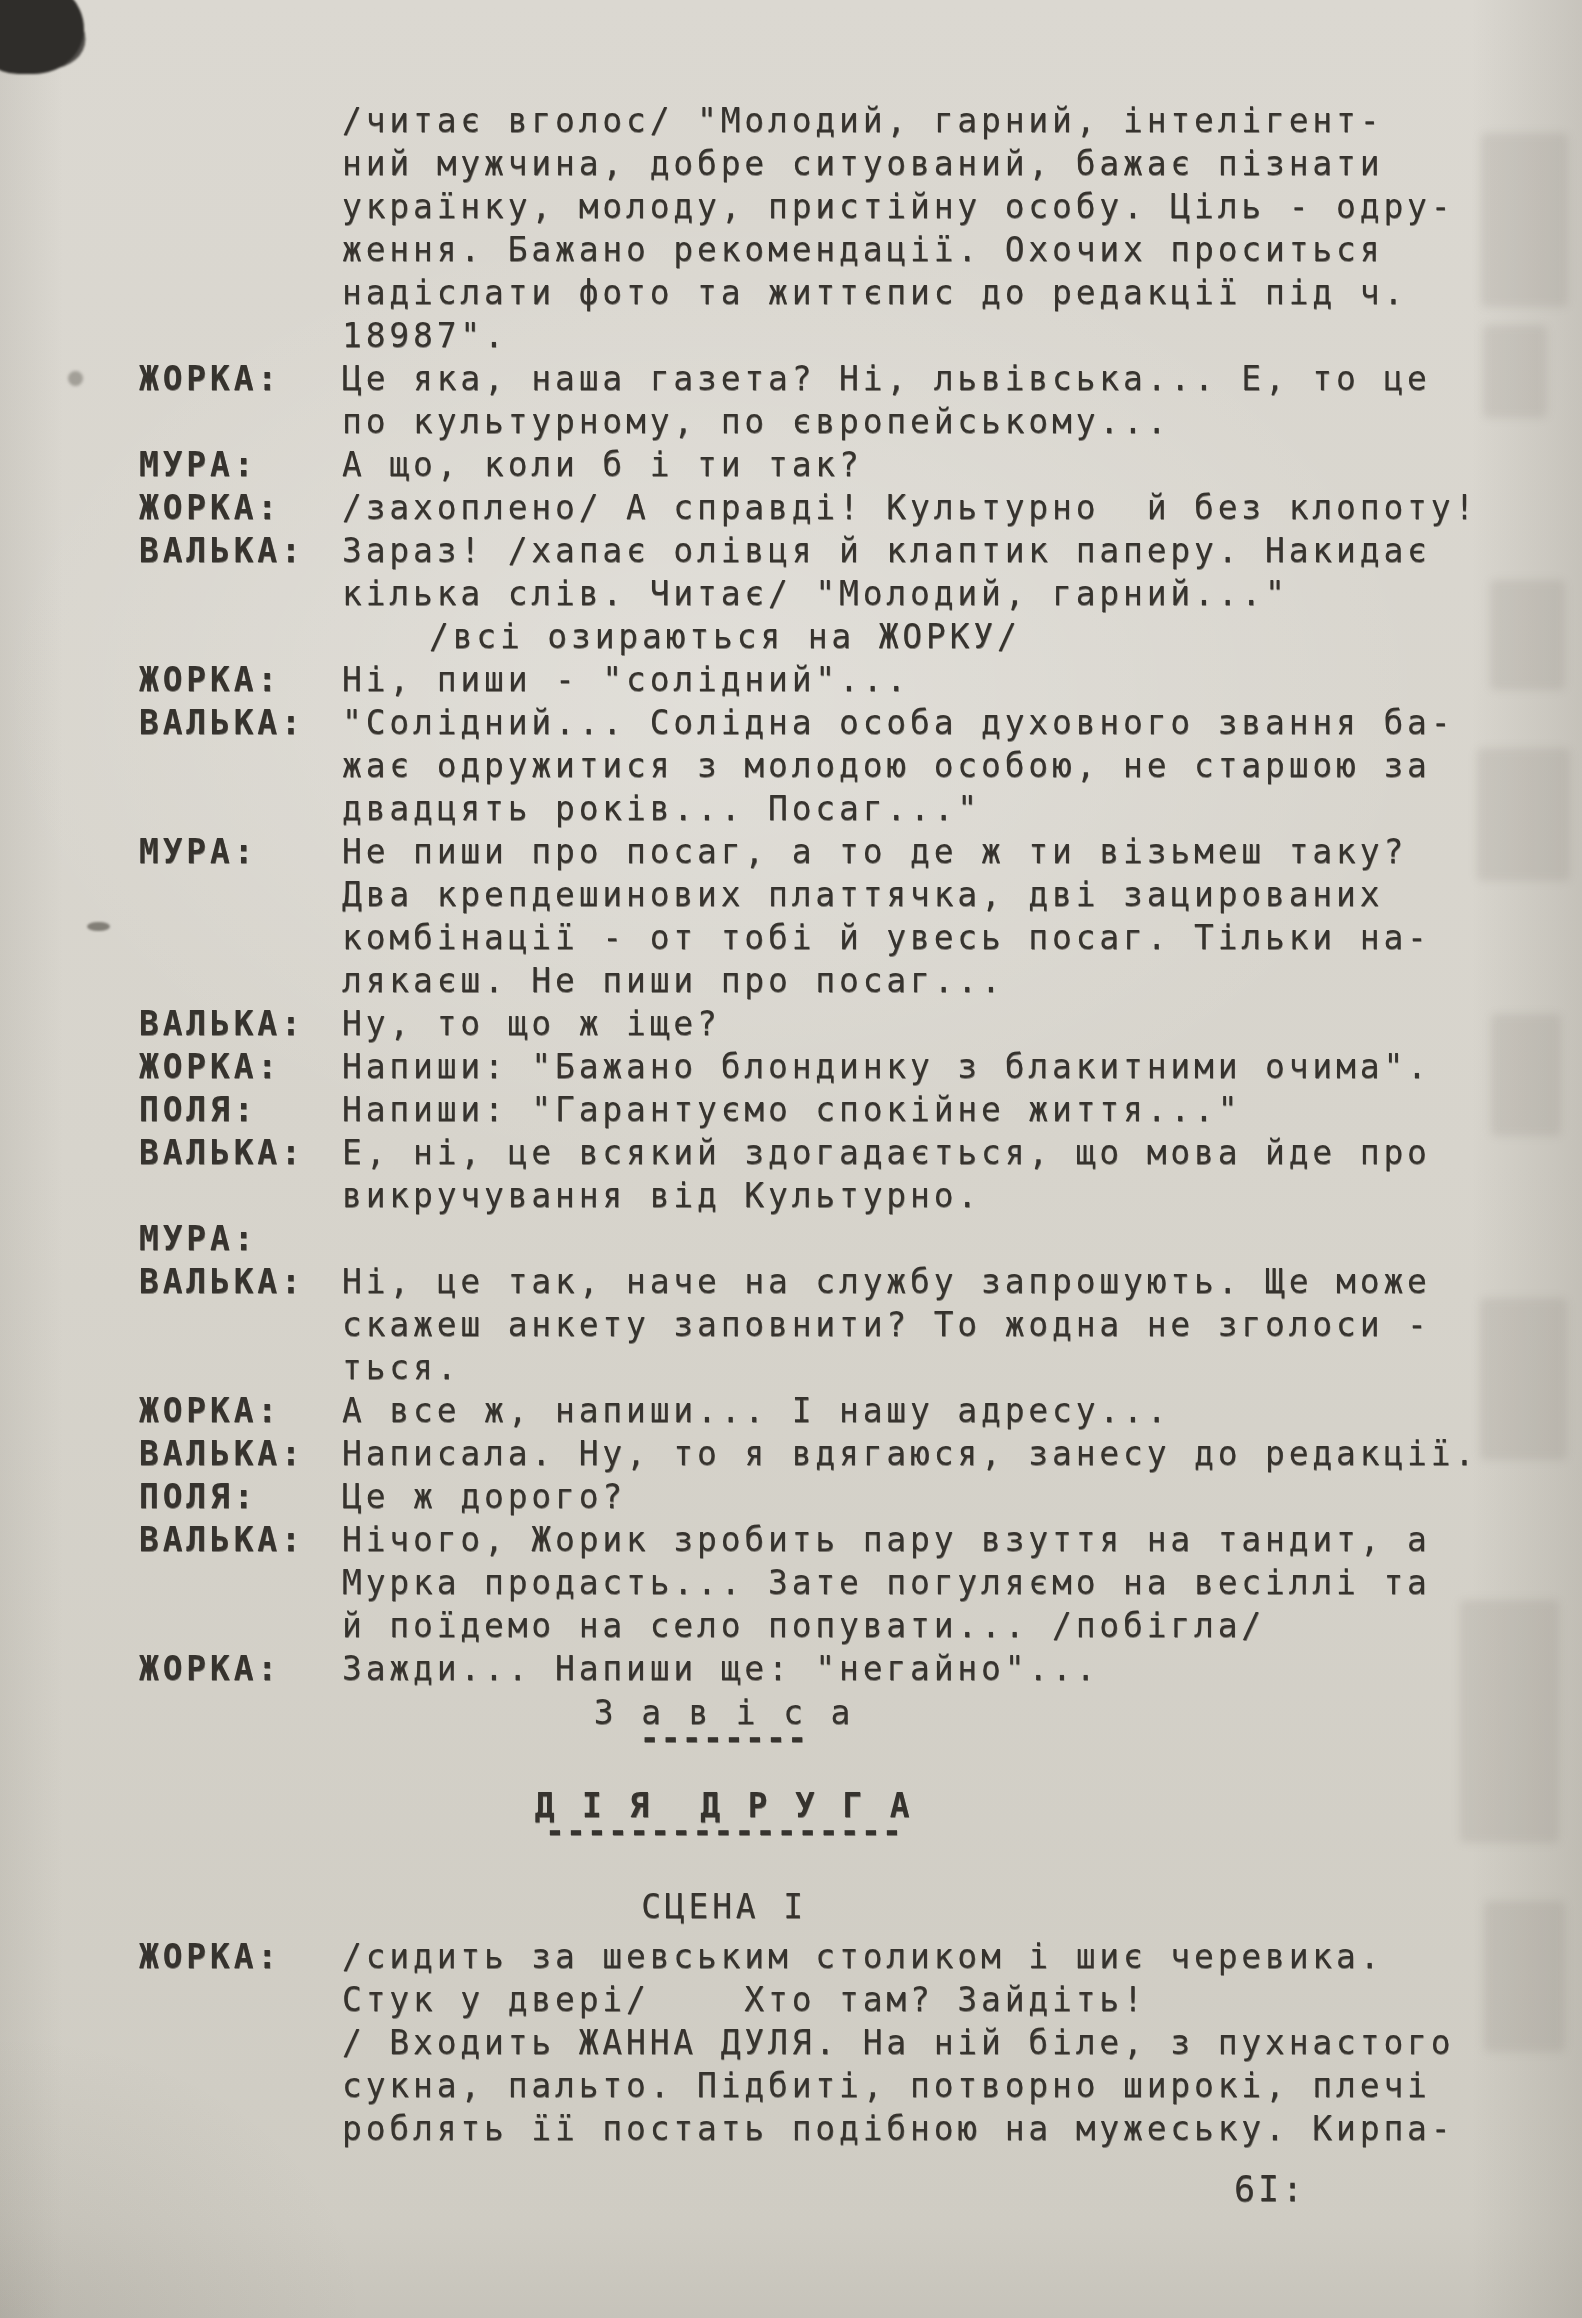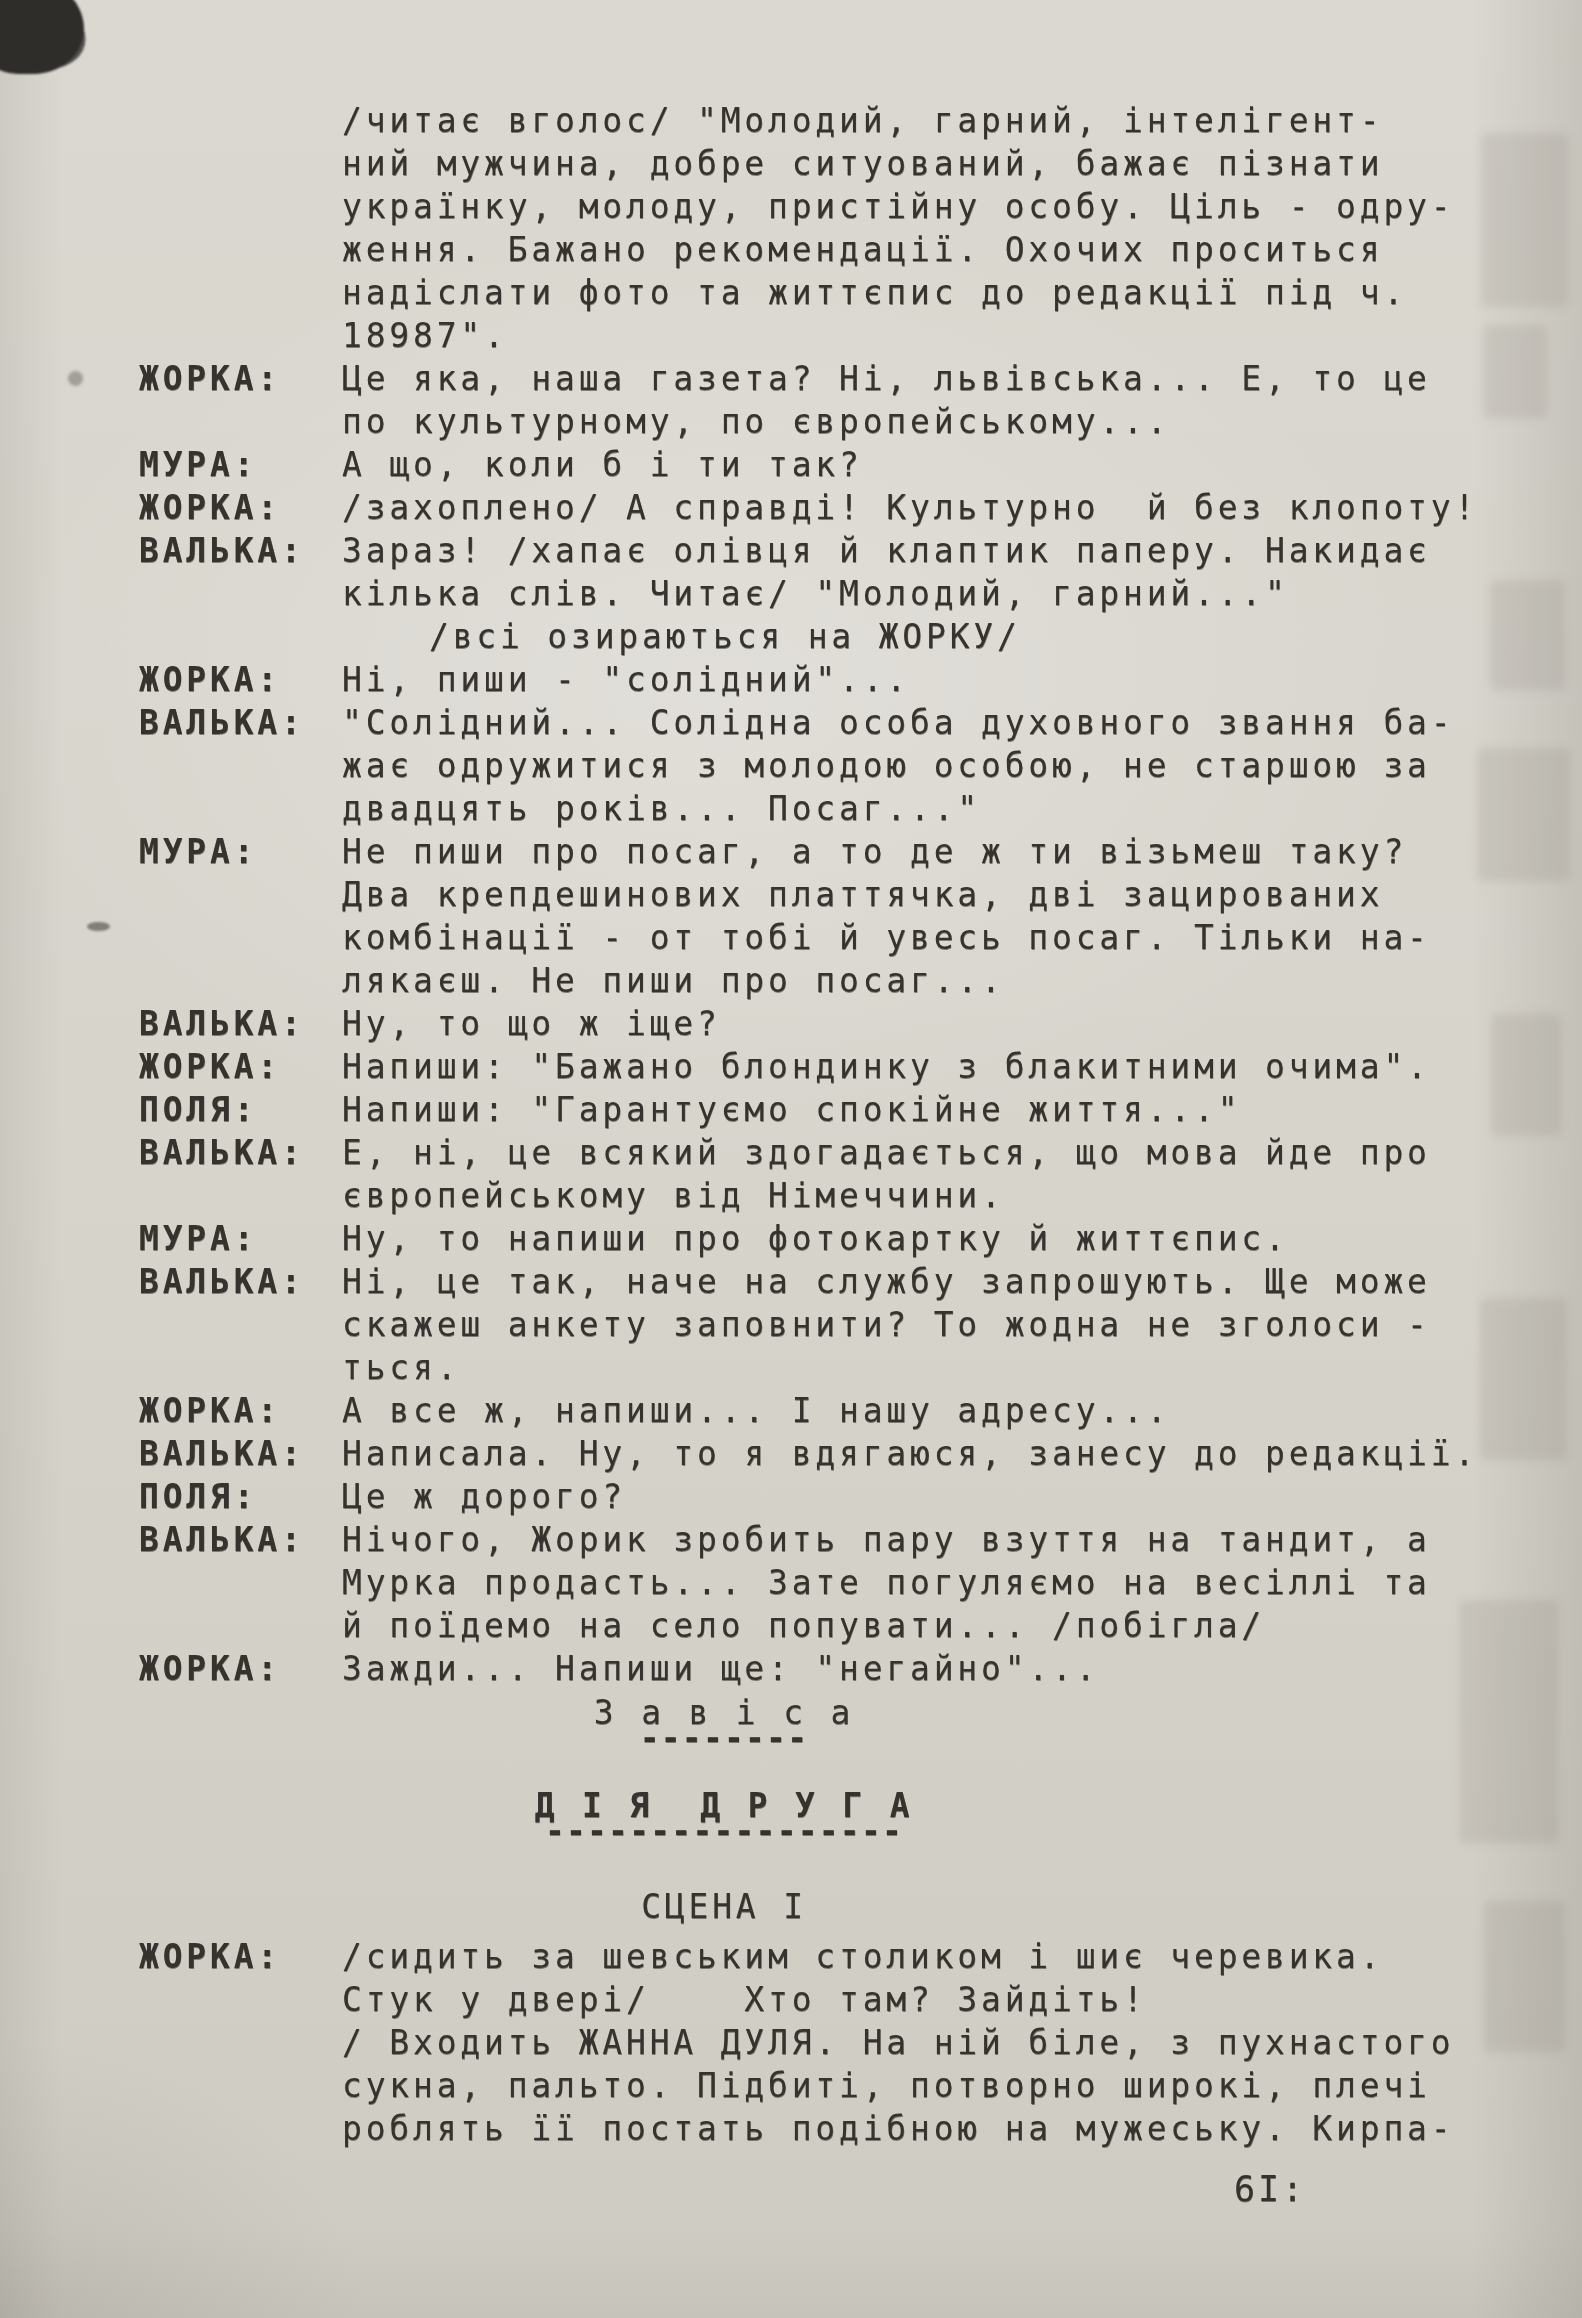--- a/index.html
+++ b/index.html
@@ -192,28 +192,25 @@
       <div class="row">
         <div class="speaker">ПОЛЯ:</div>
         <div class="lines">
           <div class="line">Напиши: "Гарантуємо спокійне життя..."</div>
         </div>
       </div>
       <div class="row">
         <div class="speaker">ВАЛЬКА:</div>
         <div class="lines">
           <div class="line">Е, ні, це всякий здогадається, що мова йде про</div>
-          <div class="line">європейському від Німеччини.</div>
+          <div class="line">викручування від Культурно.</div>
         </div>
       </div>
       <div class="row">
         <div class="speaker">МУРА:</div>
-        <div class="lines">
-          <div class="line">Ну, то напиши про фотокартку й життєпис.</div>
-        </div>
       </div>
       <div class="row">
         <div class="speaker">ВАЛЬКА:</div>
         <div class="lines">
           <div class="line">Ні, це так, наче на службу запрошують. Ще може</div>
           <div class="line">скажеш анкету заповнити? То жодна не зголоси -</div>
           <div class="line">ться.</div>
         </div>
       </div>
       <div class="row">

